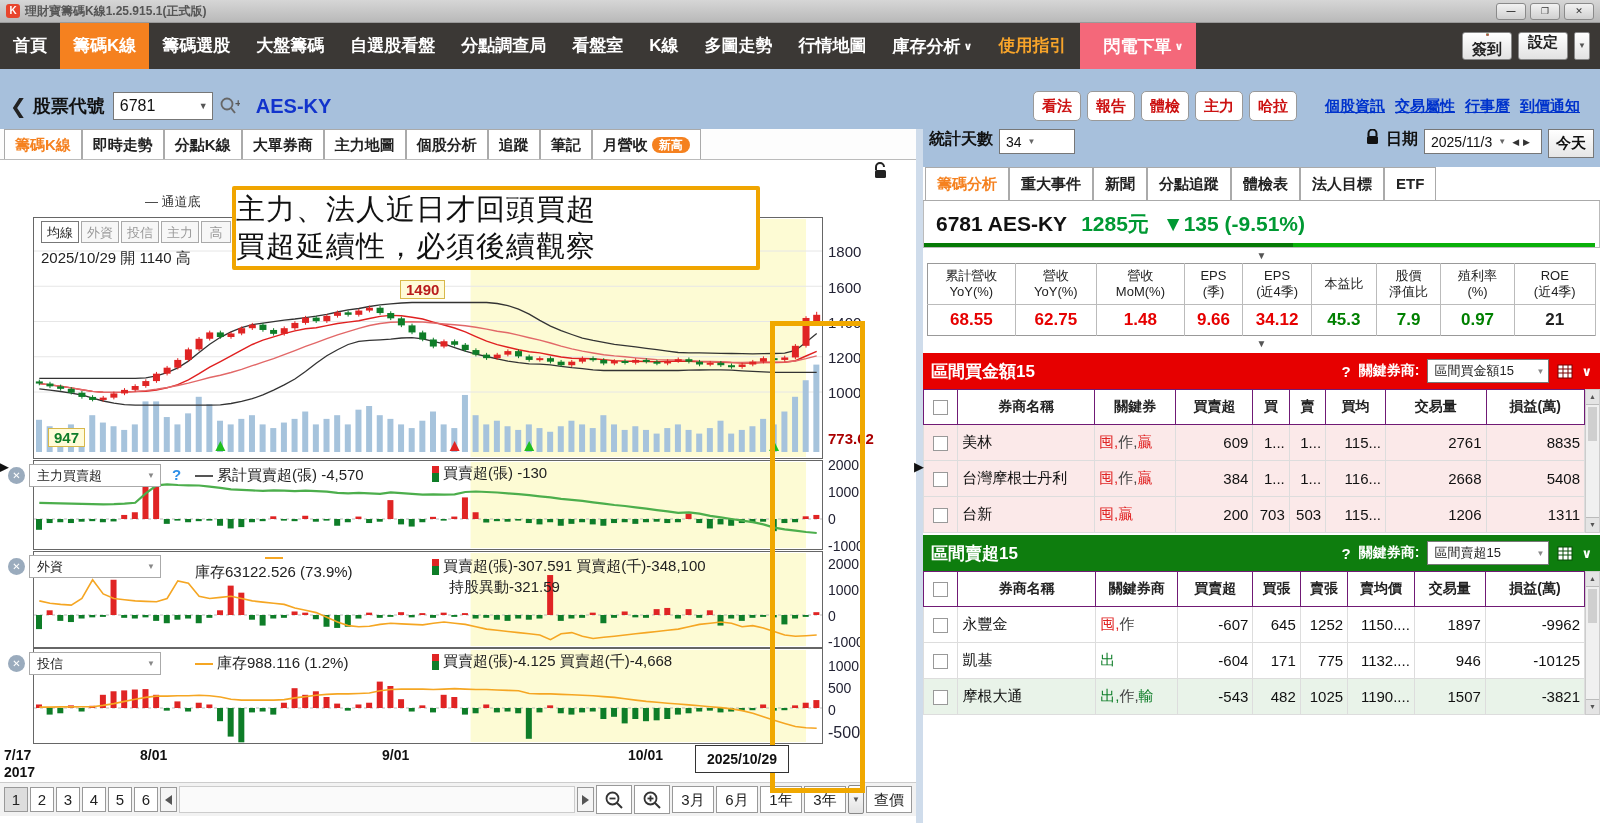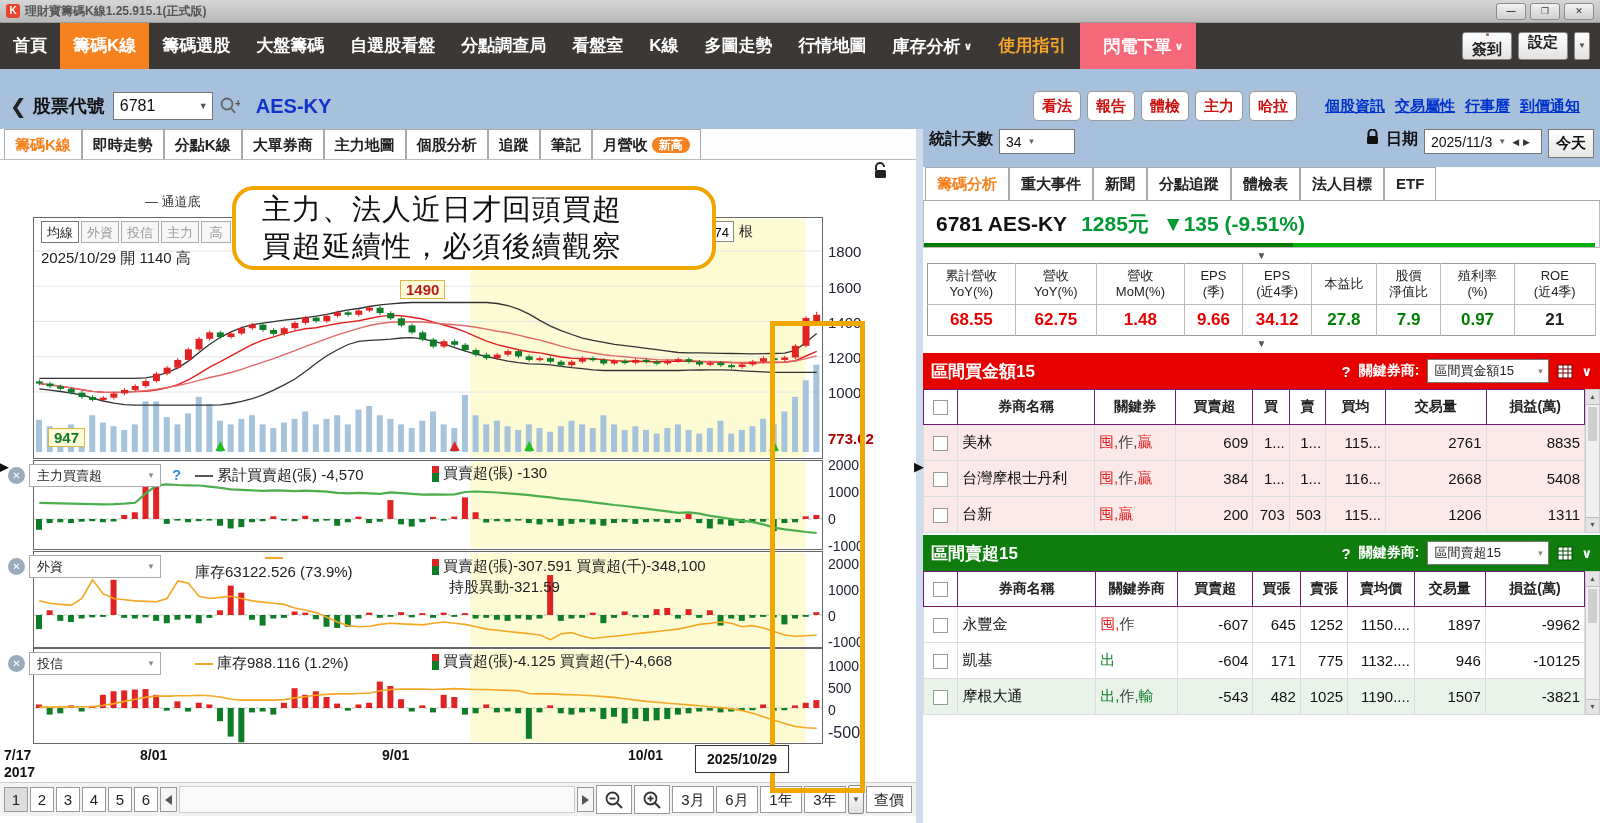--- a/index.html
+++ b/index.html
@@ -45,23 +45,23 @@
   .ltab{border:1px solid #aaa;border-bottom:none;padding:0 10px;font-size:15px;font-weight:bold;color:#222;
         line-height:29px;background:#fff;display:flex;align-items:center;gap:4px;white-space:nowrap;}
   .ltab.active{color:#f5811f;}
   .badge{background:#f5811f;color:#fff;font-size:12px;font-weight:bold;border-radius:9px;padding:1px 7px;line-height:14px;}
   
   .chartwrap{position:relative;width:916px;height:666px;background:#fff;}
   .frame{position:absolute;left:33px;width:790px;border:1px solid #666;background:#fff;box-sizing:border-box;}
   .toolbtn{position:absolute;height:22px;width:38px;border:1px solid #aaa;background:#f7f7f7;color:#999;
            font-size:13px;text-align:center;line-height:21px;box-sizing:border-box;}
   .toolbtn.on{color:#222;background:#fff;border-color:#777;}
-  .annotation{position:absolute;left:232px;top:26px;width:484px;height:84px;background:#fff;
-              border:4px solid #f0a500;border-radius:22px;z-index:40;display:flex;flex-direction:column;
-              justify-content:center;padding-left:26px;box-sizing:border-box;}
+  .annotation{position:absolute;left:232px;top:26px;width:528px;height:84px;background:#fff;
+              border:4px solid #f0a500;border-radius:2px;z-index:40;display:flex;flex-direction:column;
+              justify-content:center;box-sizing:border-box;}
   .annotation div{font-family:"Liberation Serif","DejaVu Serif",serif;font-size:29px;color:#111;line-height:37px;letter-spacing:1px;}
   .axis-lbl{position:absolute;left:828px;font-size:15px;color:#223;width:70px;}
   .axis-red{color:#aa0000;font-weight:bold;}
   .callout{position:absolute;background:#fffbd8;border:1px solid #d8b84a;padding:0 5px;font-size:15px;font-weight:bold;z-index:20;}
   .hl-rect{position:absolute;left:770px;top:161px;width:95px;height:472px;border:5px solid #f0a800;z-index:30;box-sizing:border-box;}
   .panel-x{width:17px;height:17px;border-radius:50%;background:#9aabbd;color:#fff;font-size:10px;
            text-align:center;line-height:17px;position:absolute;left:8px;top:7px;z-index:6;}
   .panel-sel{position:absolute;left:29px;top:4px;width:132px;height:23px;border:1px solid #aaa;background:#fff;
              display:flex;align-items:center;font-size:13px;color:#222;padding-left:7px;z-index:6;box-sizing:border-box;}
   .panel-sel .caret{margin-left:auto;font-size:8px;color:#888;padding-right:5px;}
@@ -928,21 +928,21 @@
 (%)</th>
       <th>ROE
 (近4季)</th>
     </tr>
     <tr>
       <td class="v-red">68.55</td>
       <td class="v-red">62.75</td>
       <td class="v-red">1.48</td>
       <td class="v-red">9.66</td>
       <td class="v-red">34.12</td>
-      <td class="v-green">27.8</td>
+      <td class="v-green">45.3</td>
       <td class="v-green">7.9</td>
       <td class="v-green">0.97</td>
       <td class="v-black">21</td>
     </tr>
   </tbody>
       </table>
 
   <div class="sec-arrow">▼</div>
 
   <div class="sechdr red">

